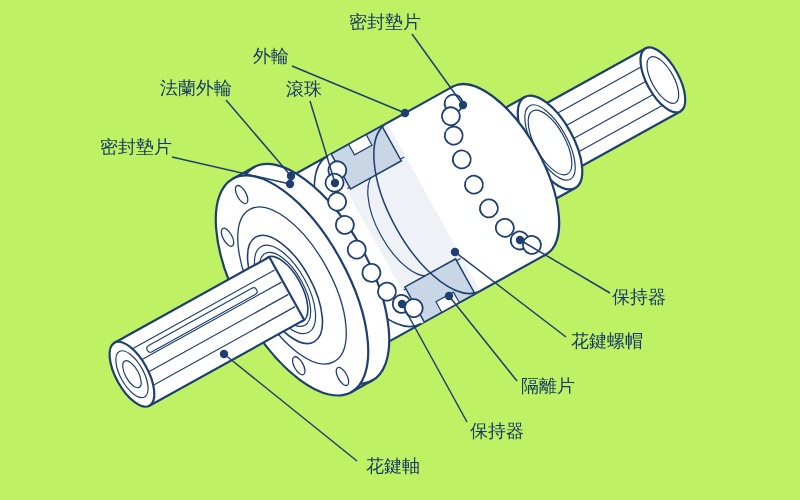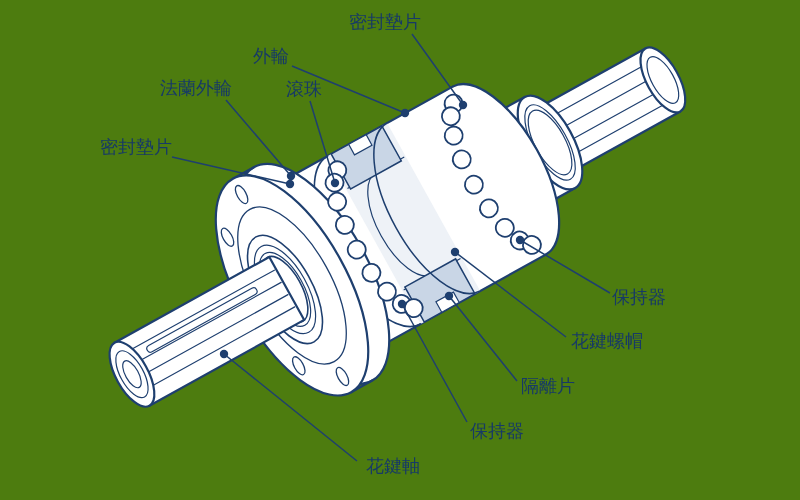--- a/index.html
+++ b/index.html
@@ -1,17 +1,17 @@
 <!DOCTYPE html>
 <html><head>
 <meta charset="utf-8">
 <style>
   html,body{margin:0;padding:0;background:#fff;}
   .stage{
-    position:relative;width:800px;height:500px;background:#4d7c0f;overflow:hidden;
+    position:relative;width:800px;height:500px;background:#bef264;overflow:hidden;
     font-family:"Liberation Sans","DejaVu Sans",sans-serif;
   }
   svg{position:absolute;top:0;left:0;}
   .lbl{
     font-family:"Liberation Sans","DejaVu Sans",sans-serif;
     font-size:18px;font-weight:500;fill:#173a66;
   }
   .outline{stroke:#1e3f6f;stroke-width:2.2;fill:#fff;stroke-linejoin:round;stroke-linecap:round;}
   .thin{stroke:#1e3f6f;stroke-width:1.2;fill:none;stroke-linecap:round;}
   .mid{stroke:#1e3f6f;stroke-width:1.5;fill:none;stroke-linecap:round;}

